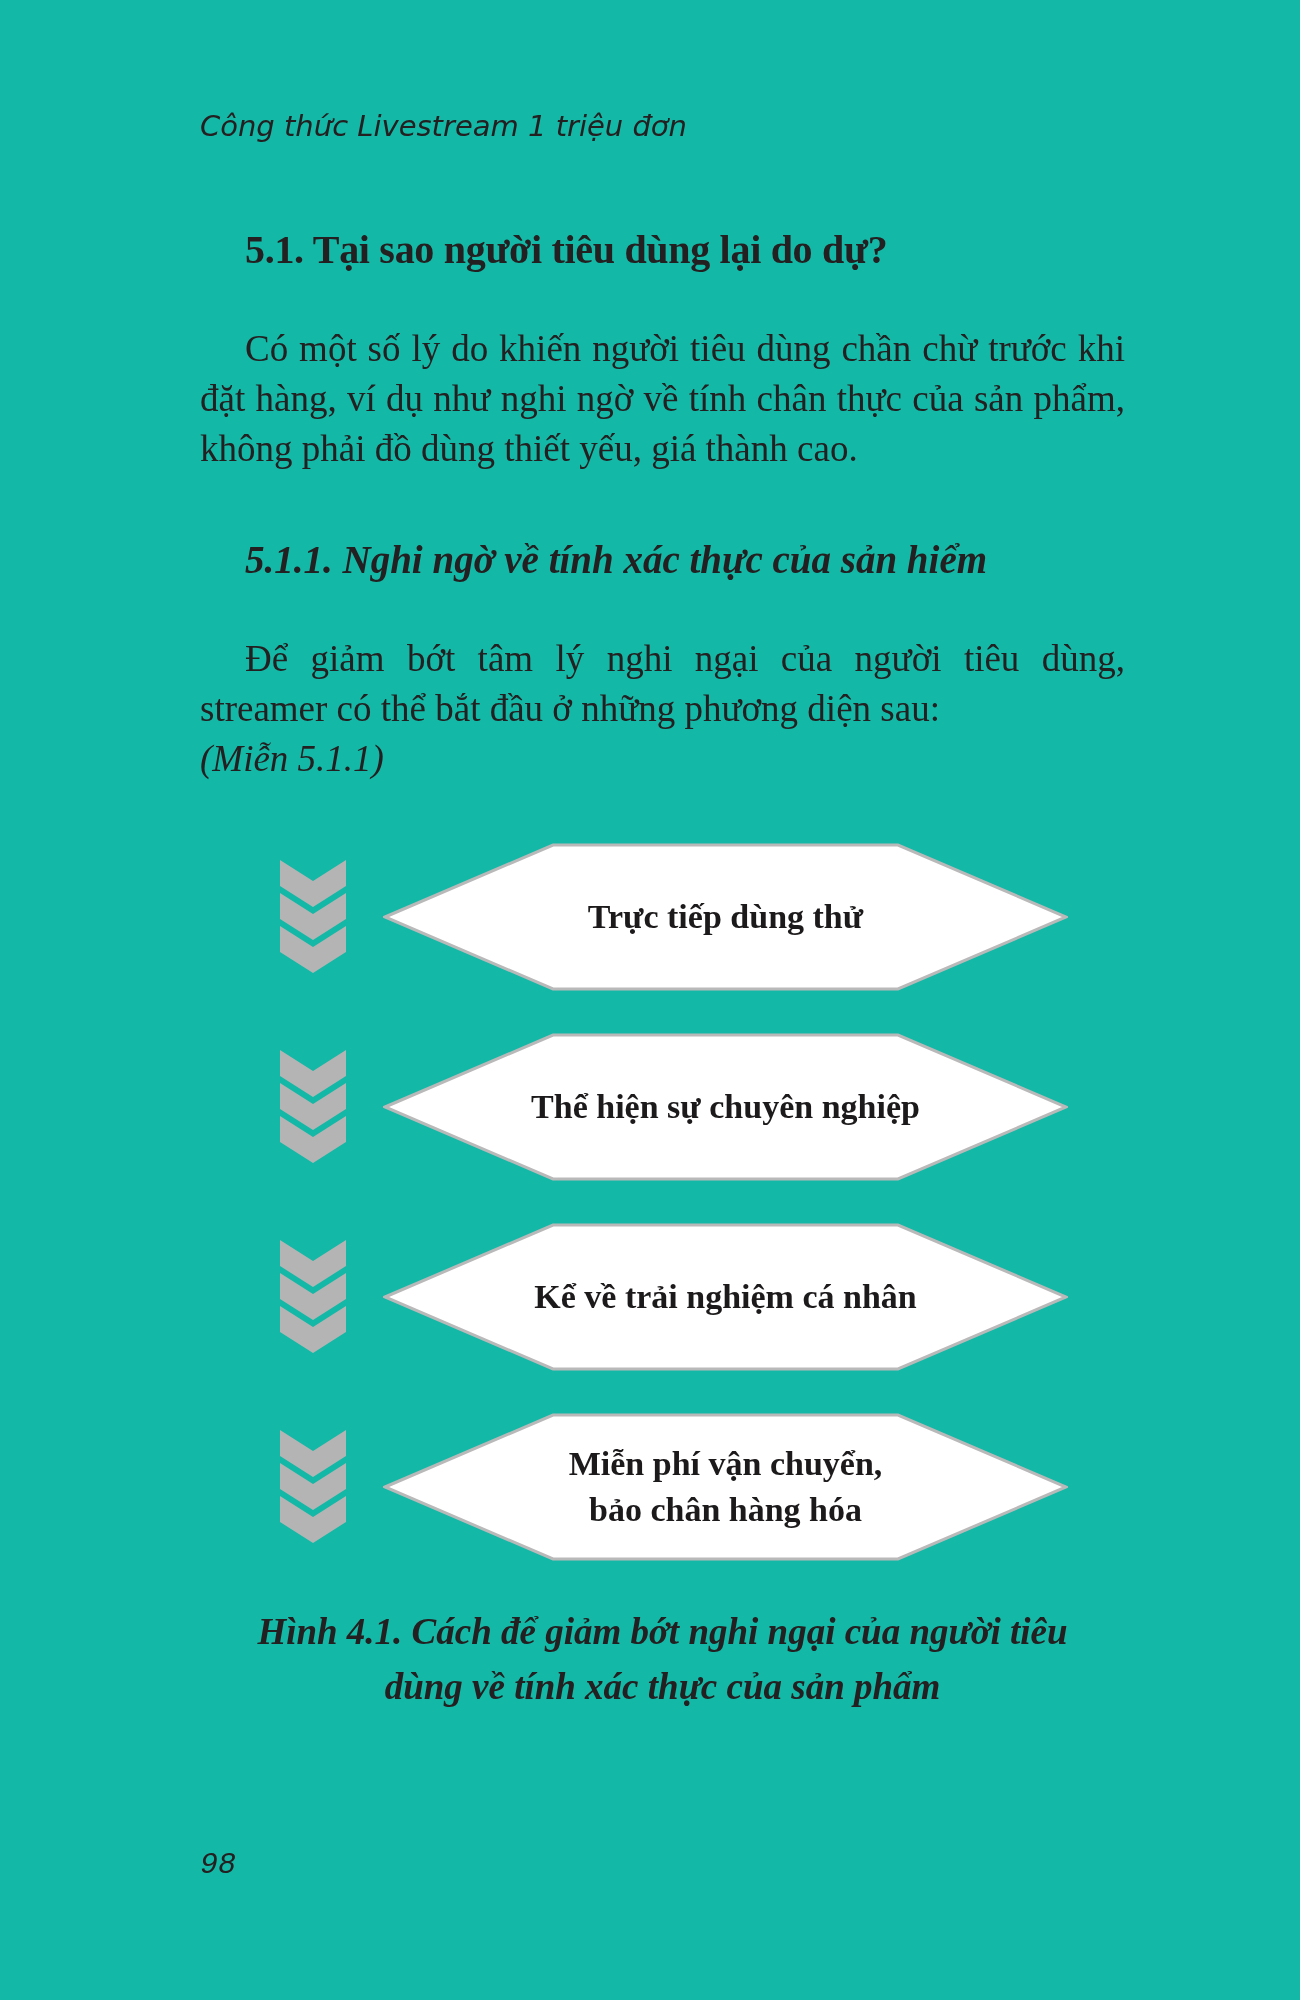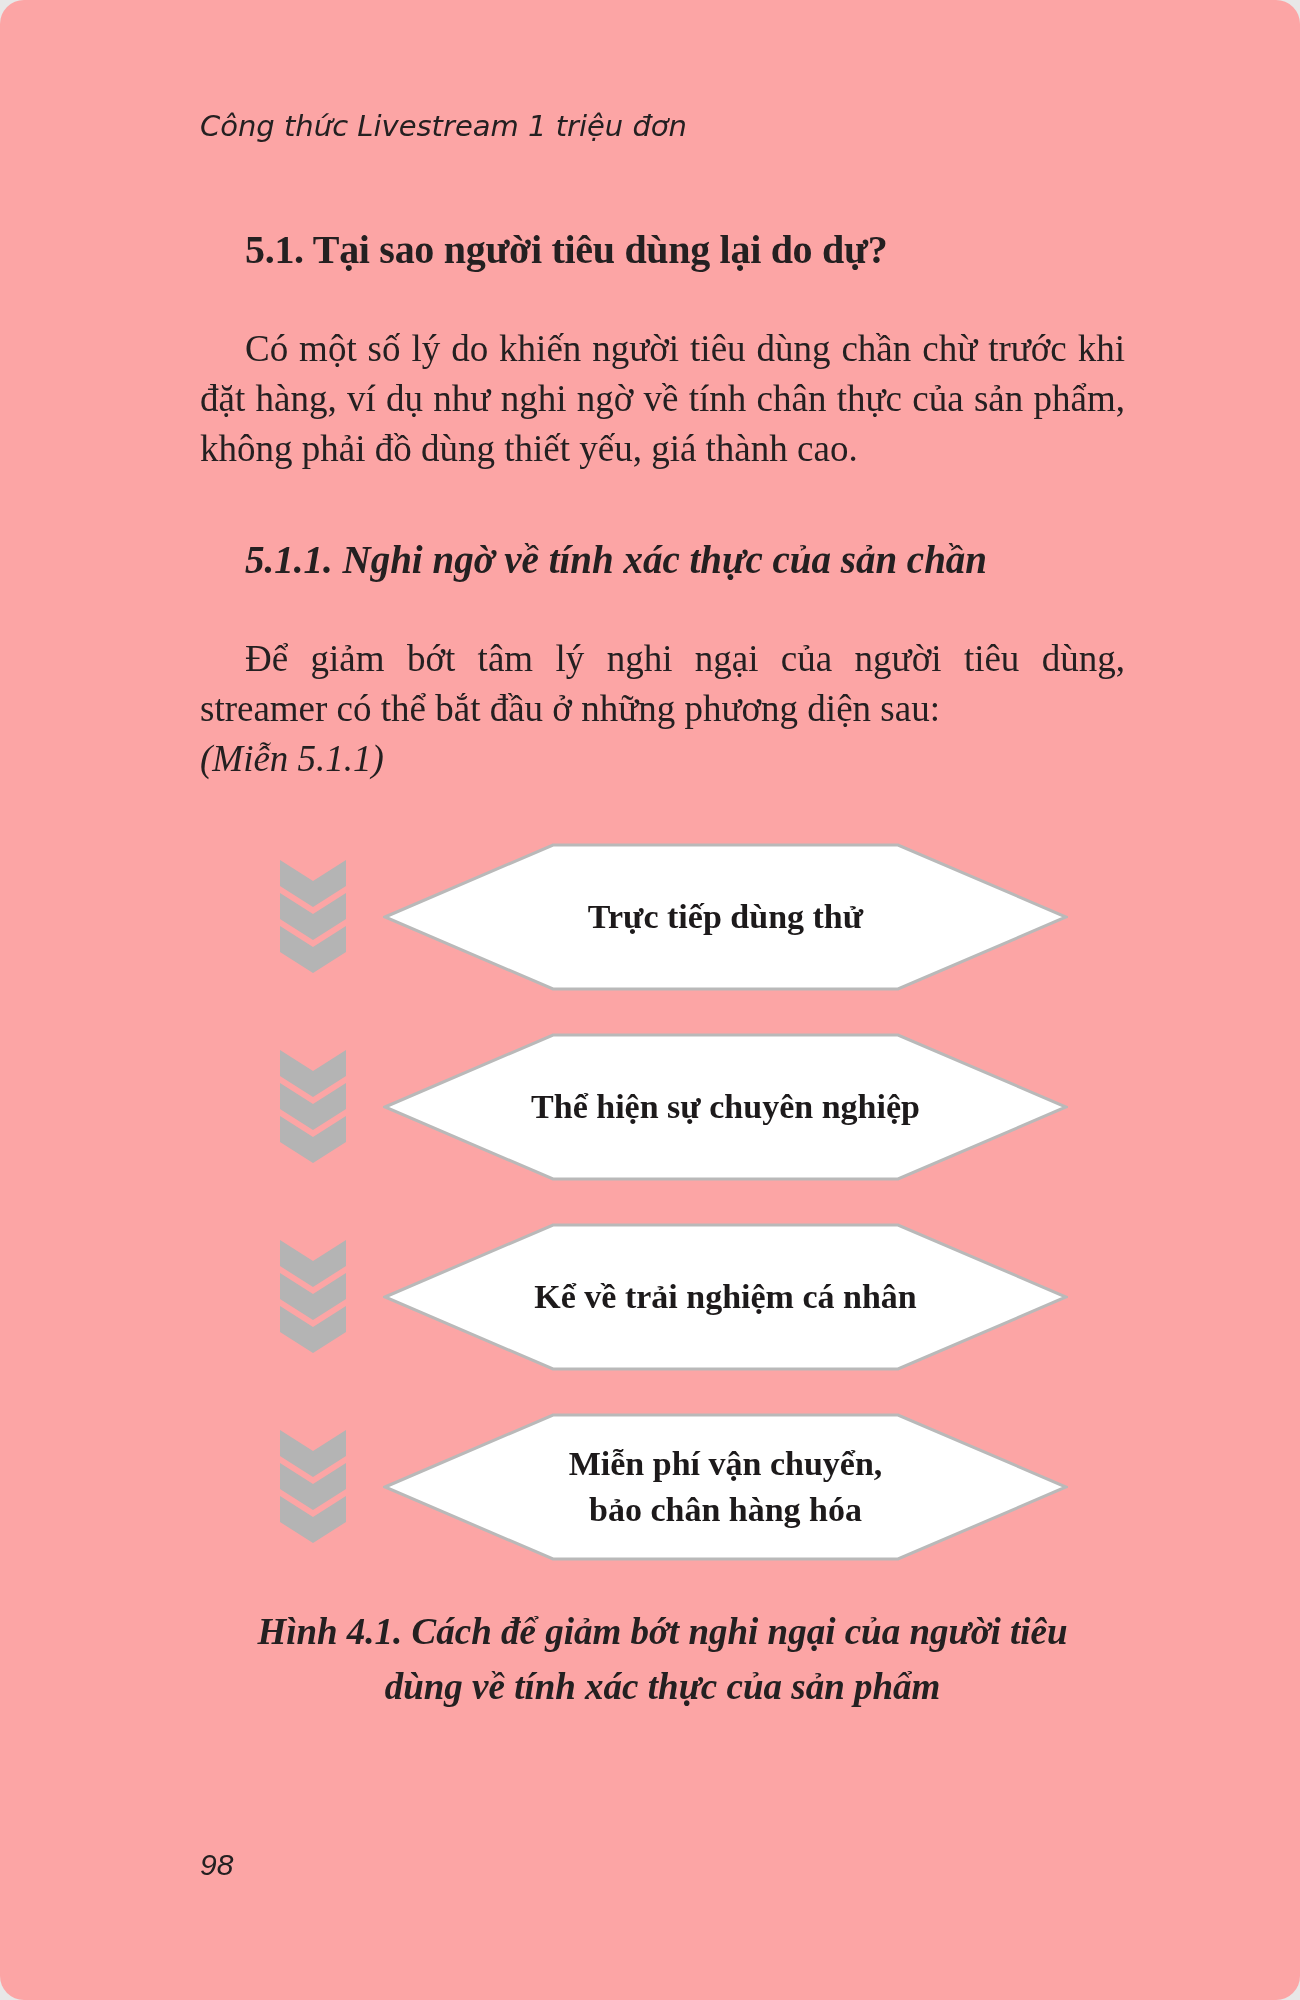--- a/index.html
+++ b/index.html
@@ -107,37 +107,37 @@
     font-size: 37px;
     line-height: 55px;
     font-weight: bold;
     font-style: italic;
     text-align: center;
   }
   .page-number {
     position: absolute;
     left: 200px;
     top: 1848px;
-    font-family: Liberation Sans, sans-serif;
+    font-family: Liberation Mono, monospace;
     font-style: italic;
     font-size: 30px;
   }
 </style>
 </head>
 <body>
 
-<div class="page" style="--chevron-color: #b4b4b4; --hex-border: #b9b9b9; --hex-fill: #ffffff; background: #fca5a5; color: rgb(36, 32, 33); border-radius: 24px;">
+<div class="page" style="--chevron-color: #b4b4b4; --hex-border: #b9b9b9; --hex-fill: #ffffff; background: #14b8a6; color: rgb(36, 32, 33);">
 
   <div class="running-header">Công thức Livestream 1 triệu đơn</div>
 
   <h2 class="section-heading">5.1. Tại sao người tiêu dùng lại do dự?</h2>
 
   <p class="body-paragraph">Có một số lý do khiến người tiêu dùng chần chừ trước khi đặt hàng, ví dụ như nghi ngờ về tính chân thực của sản phẩm, không phải đồ dùng thiết yếu, giá thành cao.</p>
 
-  <h3 class="subsection-heading">5.1.1. Nghi ngờ về tính xác thực của sản chần</h3>
+  <h3 class="subsection-heading">5.1.1. Nghi ngờ về tính xác thực của sản hiểm</h3>
 
   <p class="body-paragraph">
     <span>Để giảm bớt tâm lý nghi ngại của người tiêu dùng, streamer có thể bắt đầu ở những phương diện sau:</span>
     <span class="figure-ref">(Miễn 5.1.1)</span>
   </p>
 
   <div class="diagram">
 
     <div class="diagram-row">
       <svg class="chevrons" viewBox="0 0 66 114">

